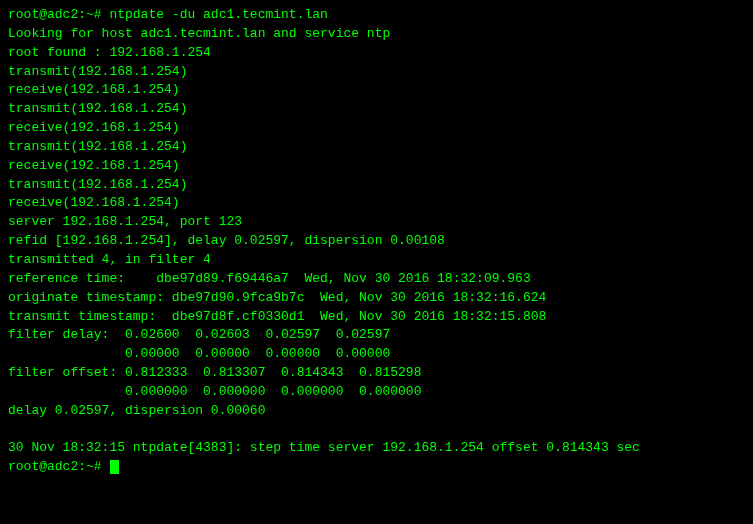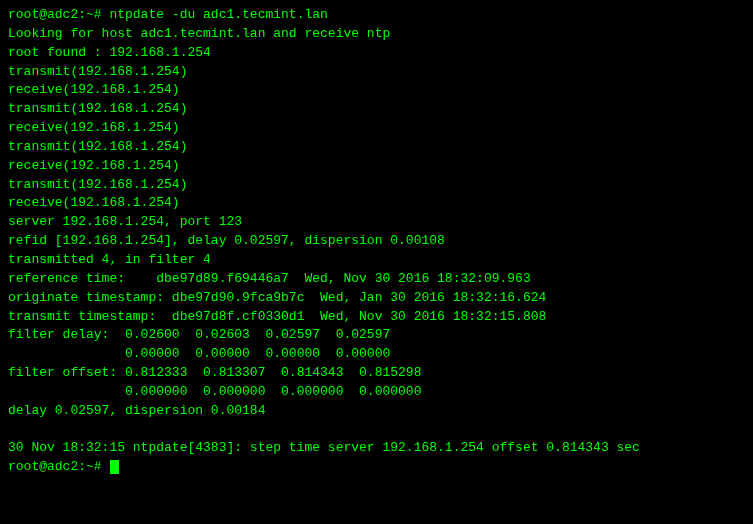--- a/index.html
+++ b/index.html
@@ -52,39 +52,39 @@
       line-height: 1.45;
       display: block;
       height: 1.45em;
     }
   </style>
 </head>
 <body>
 
 <div class="terminal">
   <span class="line">root@adc2:~# ntpdate -du adc1.tecmint.lan</span>
-  <span class="line">Looking for host adc1.tecmint.lan and receive ntp</span>
+  <span class="line">Looking for host adc1.tecmint.lan and service ntp</span>
   <span class="line">root found : 192.168.1.254</span>
   <span class="line">transmit(192.168.1.254)</span>
   <span class="line">receive(192.168.1.254)</span>
   <span class="line">transmit(192.168.1.254)</span>
   <span class="line">receive(192.168.1.254)</span>
   <span class="line">transmit(192.168.1.254)</span>
   <span class="line">receive(192.168.1.254)</span>
   <span class="line">transmit(192.168.1.254)</span>
   <span class="line">receive(192.168.1.254)</span>
   <span class="line">server 192.168.1.254, port 123</span>
   <span class="line">refid [192.168.1.254], delay 0.02597, dispersion 0.00108</span>
   <span class="line">transmitted 4, in filter 4</span>
   <span class="line">reference time:    dbe97d89.f69446a7  Wed, Nov 30 2016 18:32:09.963</span>
-  <span class="line">originate timestamp: dbe97d90.9fca9b7c  Wed, Jan 30 2016 18:32:16.624</span>
+  <span class="line">originate timestamp: dbe97d90.9fca9b7c  Wed, Nov 30 2016 18:32:16.624</span>
   <span class="line">transmit timestamp:  dbe97d8f.cf0330d1  Wed, Nov 30 2016 18:32:15.808</span>
   <span class="line">filter delay:  0.02600  0.02603  0.02597  0.02597</span>
   <span class="line">               0.00000  0.00000  0.00000  0.00000</span>
   <span class="line">filter offset: 0.812333  0.813307  0.814343  0.815298</span>
   <span class="line">               0.000000  0.000000  0.000000  0.000000</span>
-  <span class="line">delay 0.02597, dispersion 0.00184</span>
+  <span class="line">delay 0.02597, dispersion 0.00060</span>
   <span class="empty-line">&nbsp;</span>
   <span class="line">30 Nov 18:32:15 ntpdate[4383]: step time server 192.168.1.254 offset 0.814343 sec</span>
   <span>
     <span class="prompt">root@adc2:~# </span><span class="cursor"></span>
   </span>
 </div>
 
 </body></html>

